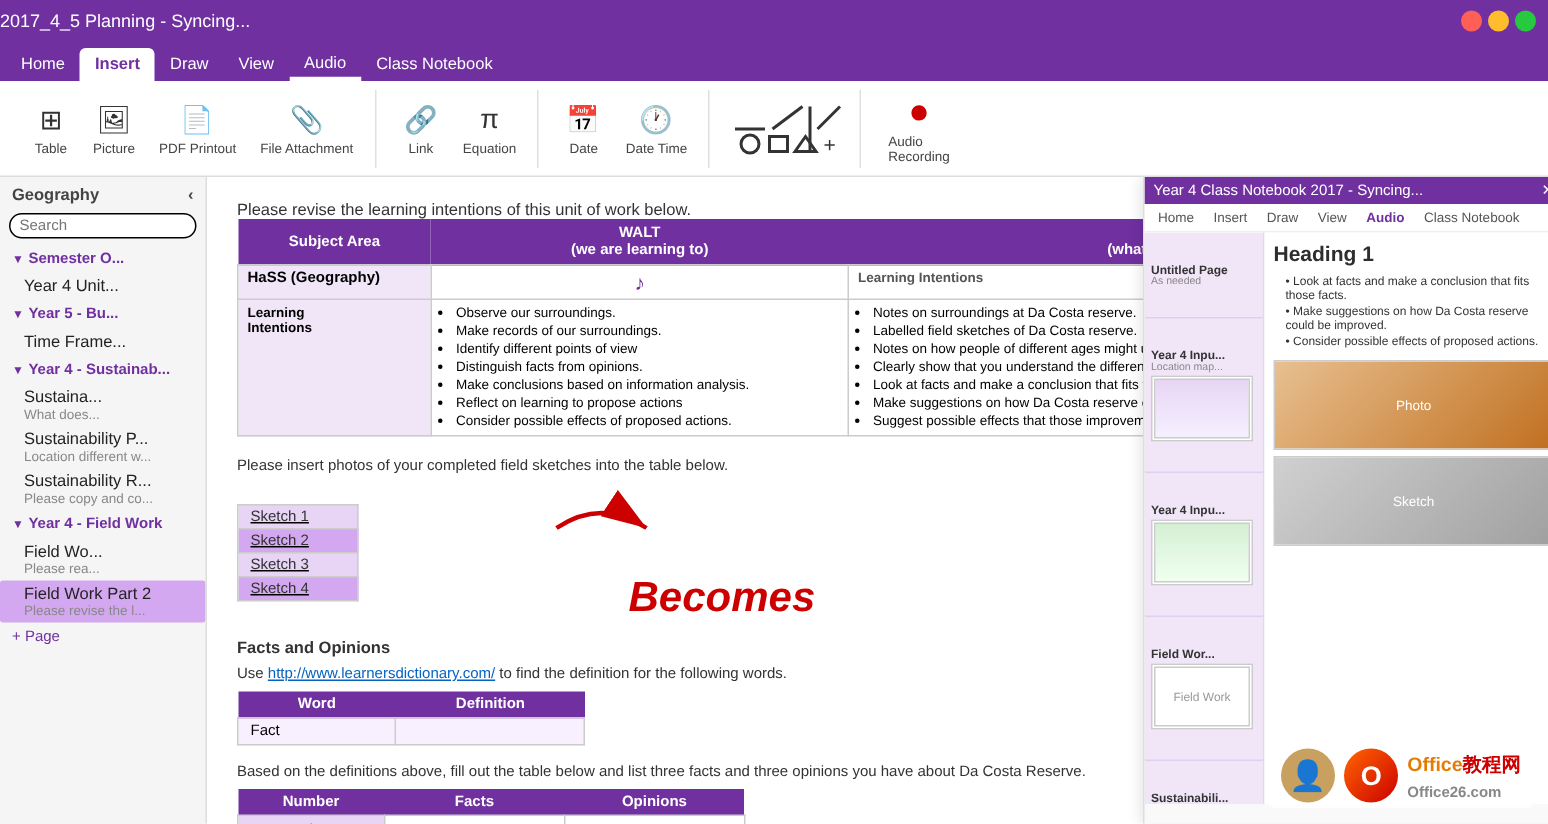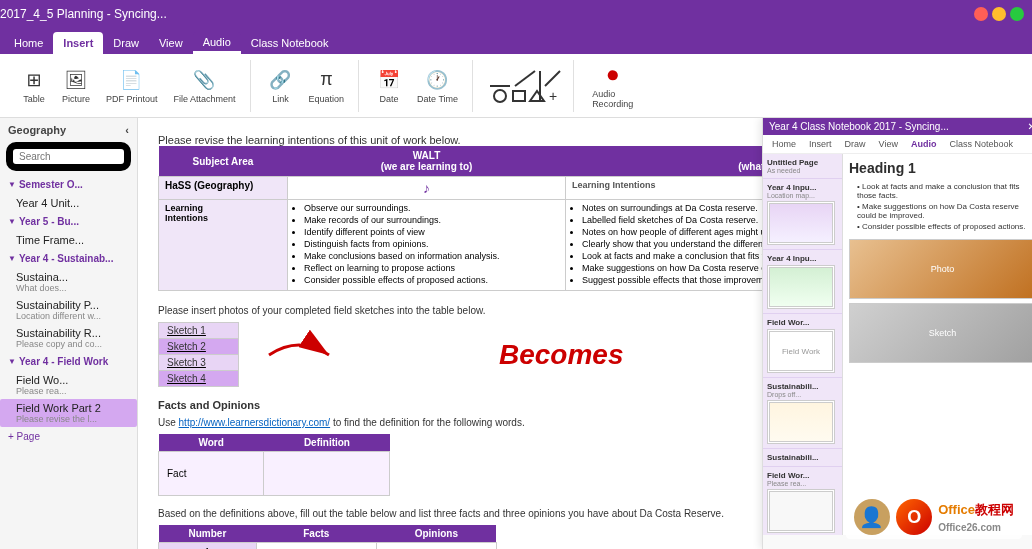--- a/index.html
+++ b/index.html
@@ -117,21 +117,21 @@
       font-weight: 600;
       color: #444;
     }
     .sidebar-search {
       margin: 0 6px 4px;
       position: relative;
     }
     .sidebar-search input {
       width: 100%;
       padding: 2px 20px 2px 6px;
-      border: 7px solid #000000;
+      border: 1px solid #000000;
       border-radius: 10px;
       font-size: 10px;
     }
     .section-header {
       padding: 4px 8px;
       font-size: 10px;
       color: #7030a0;
       font-weight: 600;
       cursor: pointer;
       display: flex;
@@ -212,21 +212,21 @@
     .facts-desc a { color: #0563c1; }
     .facts-table { border-collapse: collapse; margin-bottom: 10px; }
     .facts-table th {
       background: #7030a0;
       color: white;
       padding: 3px 40px;
       font-size: 10px;
     }
     .facts-table td {
       border: 1px solid #ccc;
-      padding: 16px 8px;
+      padding: 3px 8px;
       font-size: 10px;
       min-width: 100px;
     }
     .facts-table tr:nth-child(odd) td { background: #f9f0ff; }
 
     
     .opinions-section { margin-bottom: 8px; }
     .opinions-section p { font-size: 10px; color: #333; margin-bottom: 6px; }
     .opinions-table { border-collapse: collapse; }
     .opinions-table th {
@@ -282,21 +282,21 @@
       display: flex;
       height: calc(100% - 50px);
     }
     .rp-sidebar {
       width: 80px;
       background: #f0e6f8;
       border-right: 1px solid #ddd;
       overflow-y: auto;
     }
     .rp-page-item {
-      padding: 4px 4px;
+      padding: 20px 4px;
       border-bottom: 1px solid #e0d0f0;
       cursor: pointer;
     }
     .rp-page-item .rp-title { font-size: 8px; font-weight: 600; color: #333; }
     .rp-page-item .rp-sub { font-size: 7px; color: #888; }
     .rp-page-item .rp-thumb {
       width: 68px;
       height: 44px;
       background: #fff;
       border: 1px solid #ccc;
@@ -561,21 +561,21 @@
             <td>Sketch 2</td>
           </tr>
           <tr>
             <td>Sketch 3</td>
           </tr>
           <tr>
             <td>Sketch 4</td>
           </tr>
         </tbody>
           </table>
-        <div style="display:flex; align-items:center; margin-left:20px;">
+        <div style="display:flex; align-items:center; margin-left:20px;flex-direction:column;">
 
           <svg width="80" height="60">
             <path d="M10,30 Q40,10 70,30" stroke="#cc0000" stroke-width="3" fill="none" marker-end="url(#arrowhead)"></path>
             <defs>
               <marker id="arrowhead" markerWidth="10" markerHeight="7" refX="10" refY="3.5" orient="auto">
                 <polygon points="0 0, 10 3.5, 0 7" fill="#cc0000"></polygon>
               </marker>
             </defs>
           </svg>
           <div class="becomes-text">Becomes</div>

